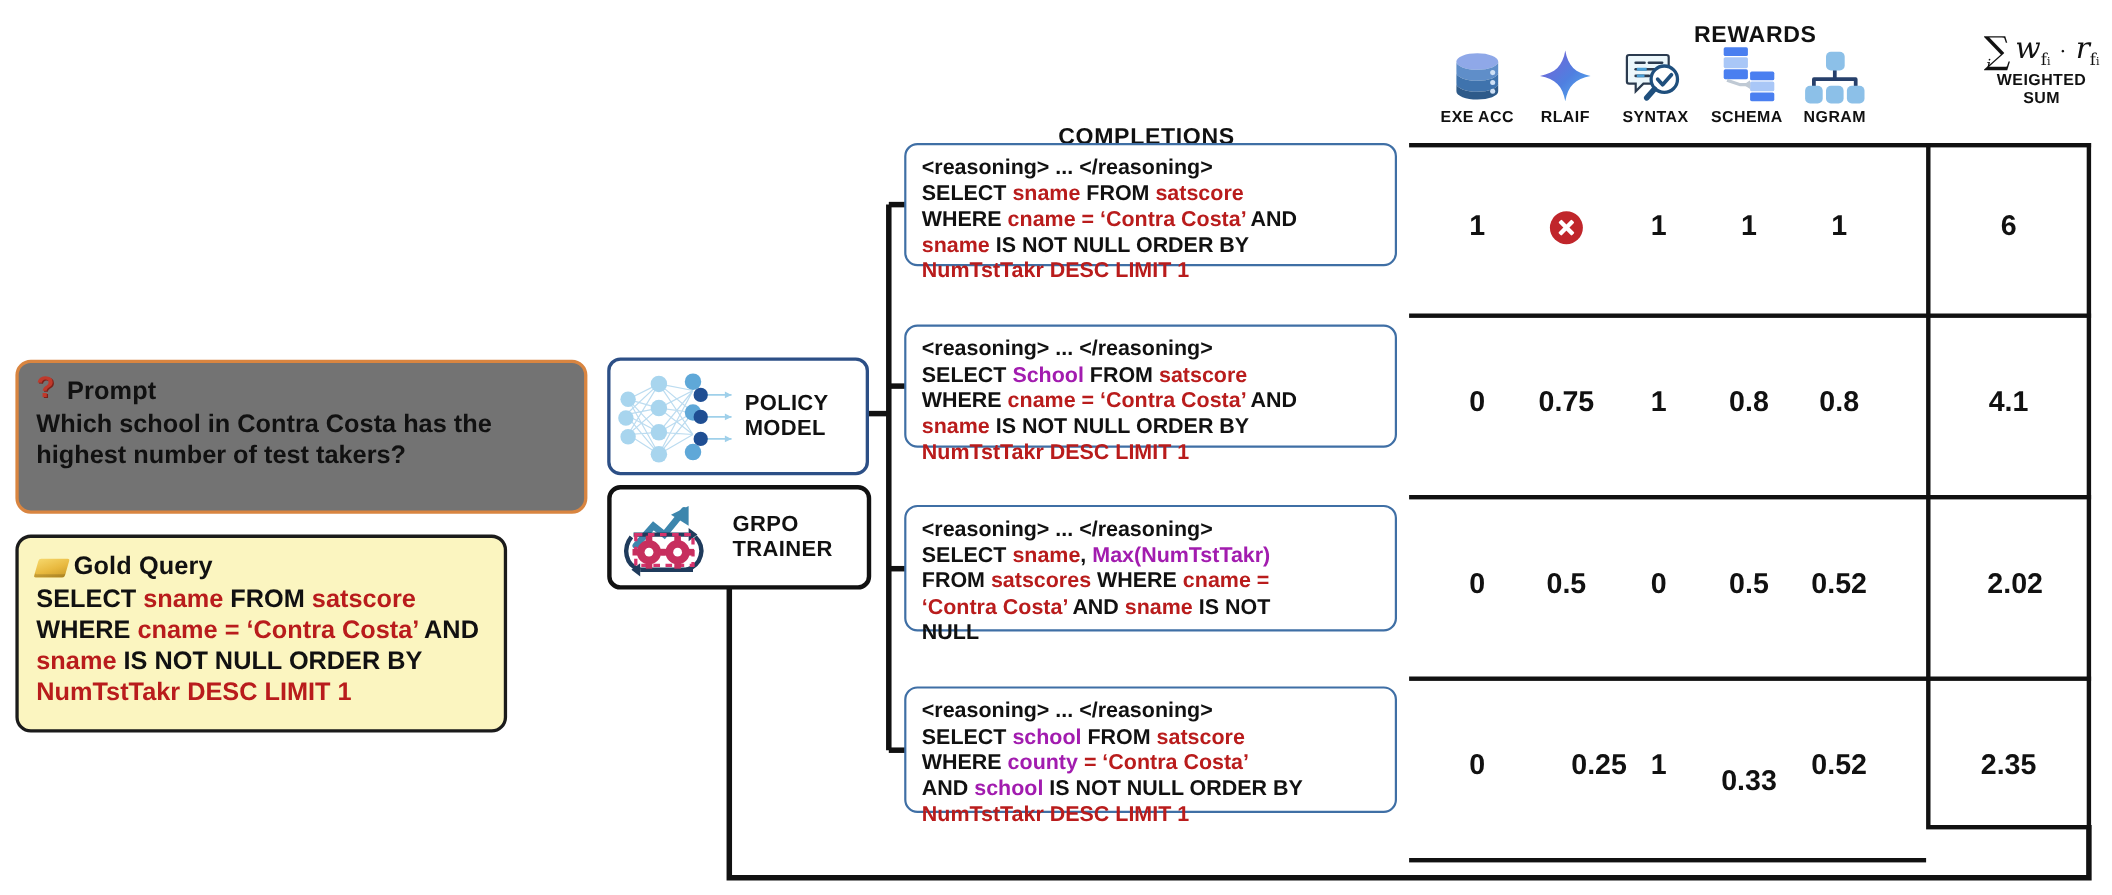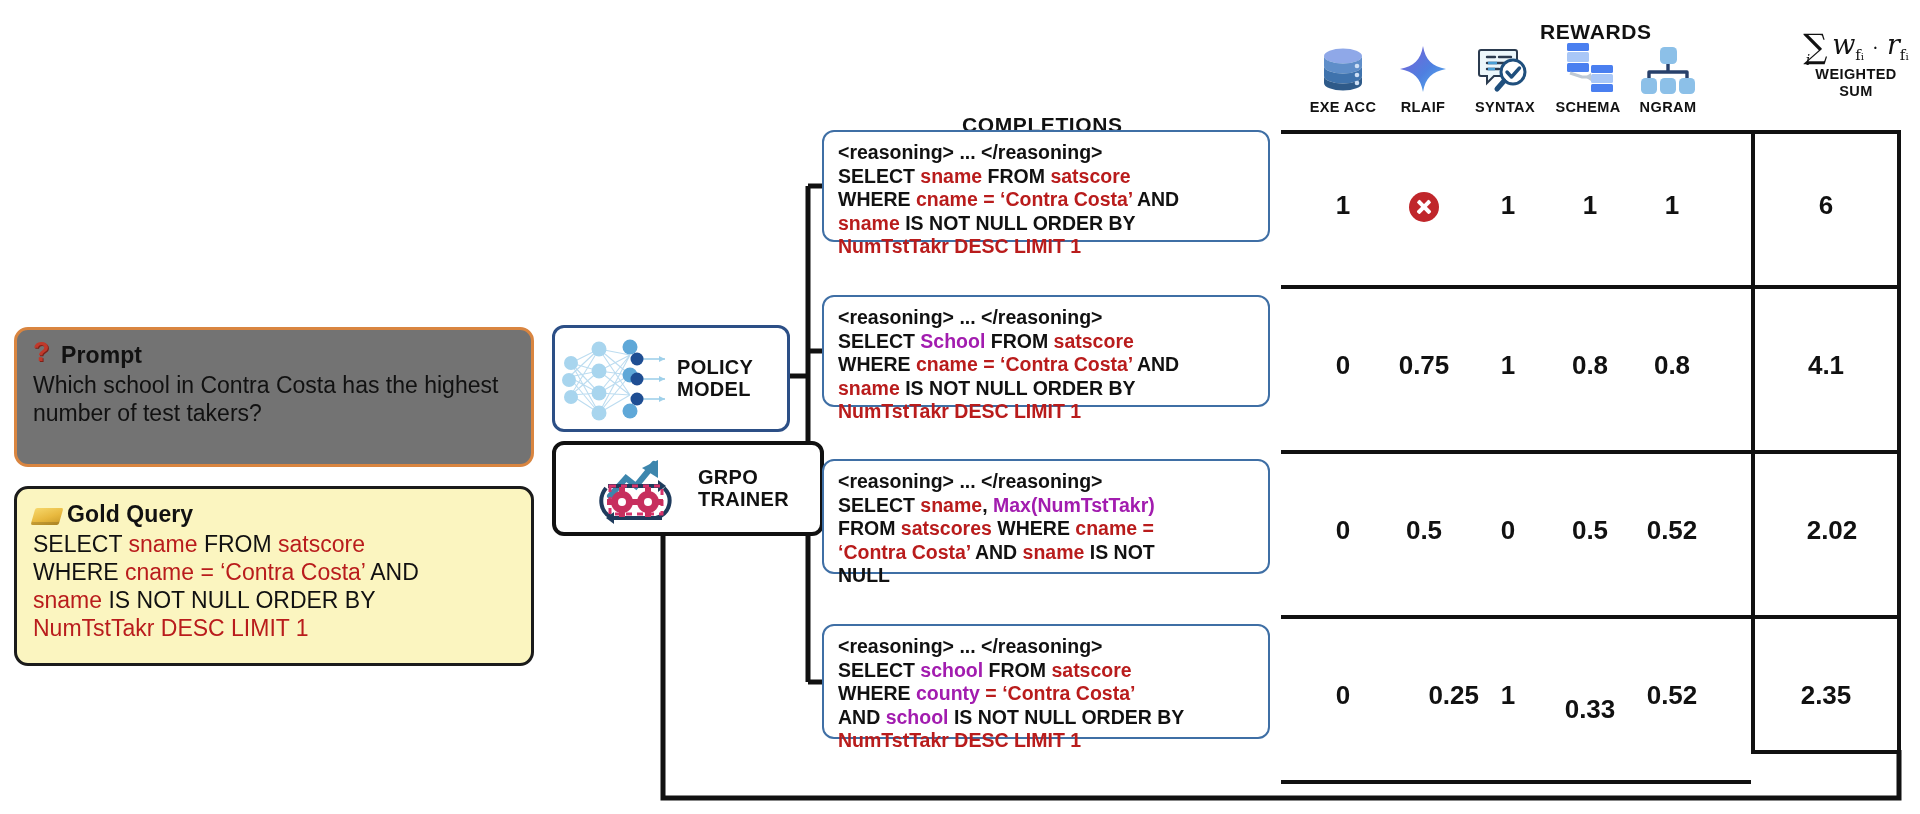--- a/index.html
+++ b/index.html
@@ -21,30 +21,30 @@
     border-radius:14px;
     font-weight:bold;
   }
   #prompt-card{
     left:14px; top:327px; width:520px; height:140px;
     border:3px solid #d98540;
     background:#737373;
     padding:12px 16px 10px 16px;
   }
   #gold-card{
-    left:14px; top:486px; width:520px; height:180px;
+    left:14px; top:486px; width:447px; height:180px;
     border:3px solid #1b1b1b;
     background:#fbf5c0;
     padding:12px 12px 10px 16px;
   }
   .card-head{
     font-size:23px;font-weight:bold;letter-spacing:.1px;
     display:flex;align-items:center;gap:6px;margin-bottom:2px;
   }
-  .card-body{font-size:23px;line-height:1.22;font-weight:normal;}
+  .card-body{font-size:23px;line-height:1.22;font-weight:bold;}
   .sqlkw{color:#111;}
   .sqlid{color:#b91c1c;}
   .sqlerr{color:#a21caf;}
 
   
   .icon-question{
     width:22px;height:26px;position:relative;display:inline-block;
   }
   .icon-question::after{
     content:"?";
@@ -62,21 +62,21 @@
 
   
   #policy-box{
     position:absolute;left:552px;top:325px;width:232px;height:101px;
     border:3.5px solid #2c4f86;border-radius:12px;background:#fff;
     display:flex;align-items:center;
   }
   #grpo-box{
     position:absolute;left:552px;top:441px;width:232px;height:87px;
     border:4px solid #111;border-radius:12px;background:#fff;
-    display:flex;align-items:center;padding-left:32px;
+    display:flex;align-items:center;
   }
   .model-label{
     font-size:20px;font-weight:bold;line-height:1.08;letter-spacing:.3px;
     white-space:pre-line;
   }
   #policy-box .model-label{margin-left:4px;}
   #grpo-box .model-label{margin-left:12px;}
 
   
   .completion{

